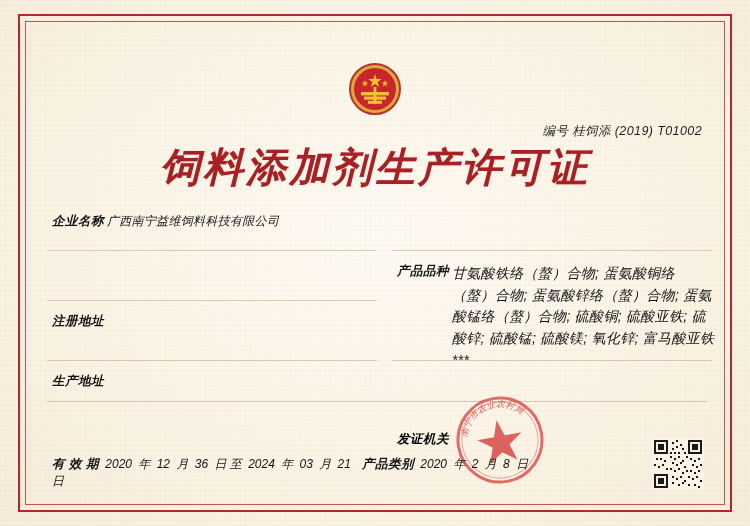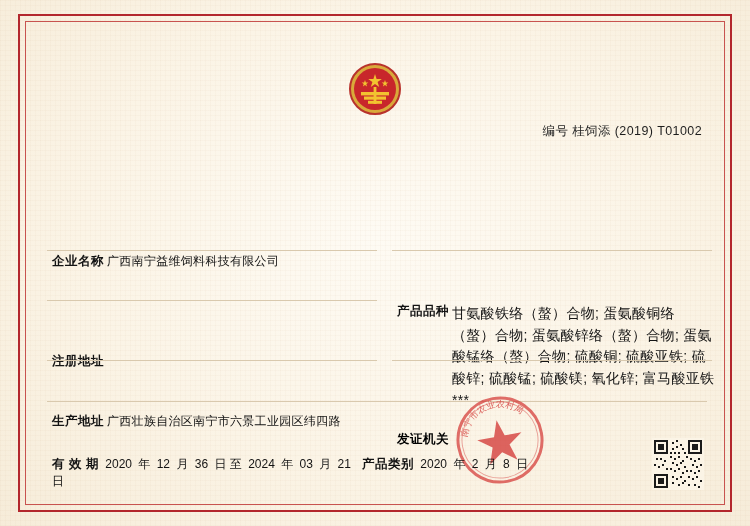--- a/index.html
+++ b/index.html
@@ -15,20 +15,21 @@
   }
 
   .certificate {
     position: relative;
     width: 750px;
     height: 526px;
     background:
       radial-gradient(ellipse at 50% 45%, #fefbf4 0%, #fbf4e6 55%, #f6ecd9 100%);
     box-sizing: border-box;
     overflow: hidden;
+    font-style: italic;
   }
 
   
   .texture {
     position: absolute;
     inset: 0;
     background-image:
       repeating-linear-gradient(0deg, rgba(200,160,120,0.05) 0px, rgba(200,160,120,0.05) 1px, transparent 1px, transparent 5px),
       repeating-linear-gradient(90deg, rgba(200,160,120,0.05) 0px, rgba(200,160,120,0.05) 1px, transparent 1px, transparent 5px);
     pointer-events: none;
@@ -86,21 +87,20 @@
     right: 42px;
     bottom: 50px;
   }
 
   .row {
     position: absolute;
     display: flex;
     align-items: center;
     font-size: 12px;
     color: #141414;
-    margin-top: 40px;
   }
   .lbl {
     font-weight: bold;
     white-space: nowrap;
     font-size: 12.5px;
     letter-spacing: 0.5px;
   }
   .val {
     font-size: 12px;
     letter-spacing: 0.3px;
@@ -196,36 +196,36 @@
       <rect x="26" y="44.8" width="14" height="3" fill="#f2c230"></rect>
       <rect x="31.6" y="31" width="2.8" height="17" fill="#f2c230"></rect>
     </svg>
   </div>
 
   <div class="serial">
     <span>编号</span>
     <span>桂饲添 (2019) T01002</span>
   </div>
 
+  <div class="title">饲料添加剂生产许可证</div>
 
   <div class="fields">
 
     <div class="row left-col r-company">
       <span class="lbl">企业名称</span>
       <span class="val">广西南宁益维饲料科技有限公司</span>
     </div>
 
 
     <div class="row left-col r-regaddr">
       <span class="lbl">注册地址</span>
     </div>
 
     <div class="row left-col r-prodaddr">
       <span class="lbl">生产地址</span>
-      <span class="val">广西壮族自治区南宁市六景工业园区纬四路</span>
     </div>
 
 
     <div class="row right-col r-variety">
       <div class="variety-wrap">
         <span class="lbl">产品品种</span>
         <span class="val variety-text">甘氨酸铁络（螯）合物; 蛋氨酸铜络（螯）合物; 蛋氨酸锌络（螯）合物; 蛋氨酸锰络（螯）合物; 硫酸铜; 硫酸亚铁; 硫酸锌; 硫酸锰; 硫酸镁; 氧化锌; 富马酸亚铁***</span>
       </div>
     </div>
 

